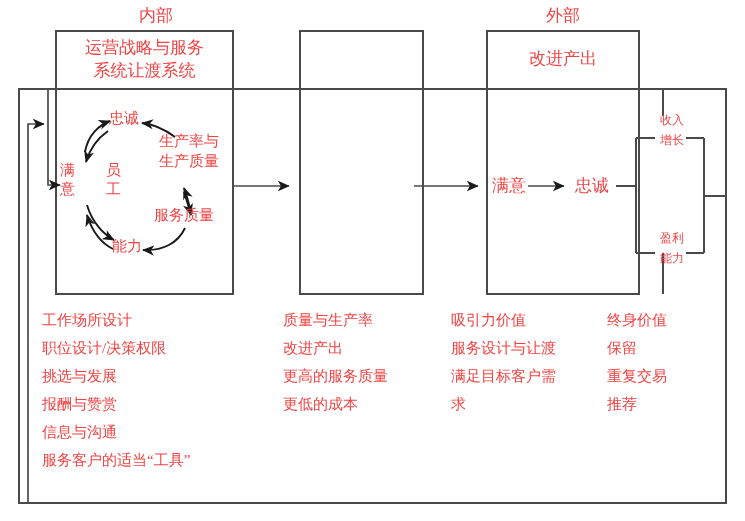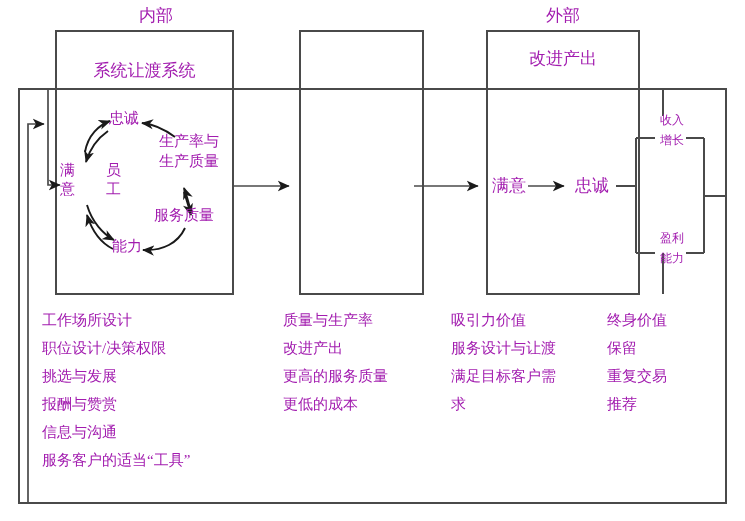--- a/index.html
+++ b/index.html
@@ -18,21 +18,21 @@
   #svg-layer{
     position:absolute;
     left:0; top:0;
     width:745px;
     height:521px;
   }
   .lbl{
     position:absolute;
     line-height:1.12;
     white-space:pre;
-    color:#a21caf;
+    color:#ef4444;
   }
   .hdr{
     font-size:17px;
     text-align:center;
   }
   .boxtitle{
     font-size:17px;
     text-align:center;
   }
   .node{
@@ -128,20 +128,21 @@
       <path d="M 175 137 C 163 128 151 124 142 123" marker-end="url(#arrowThin)"></path>
       <path d="M 184 192 C 187 201 189 208 191 215" marker-end="url(#arrowThin)"></path>
       <path d="M 191 212 C 189 204 187 196 184 188" marker-end="url(#arrowThin)"></path>
       <path d="M 185 228 C 178 243 163 251 143 250" marker-end="url(#arrowThin)"></path>
     </g>
   </svg>
 
   <div class="lbl hdr" style="left:96px; top:6px; width:120px;">内部</div>
   <div class="lbl hdr" style="left:503px; top:6px; width:120px;">外部</div>
 
+  <div class="lbl boxtitle" style="left:56px; top:38px; width:177px;">运营战略与服务</div>
   <div class="lbl boxtitle" style="left:56px; top:61px; width:177px;">系统让渡系统</div>
 
 
   <div class="lbl boxtitle" style="left:487px; top:49px; width:152px;">改进产出</div>
 
   <div class="lbl cyc" style="left:98px; top:110px; width:52px;">忠诚</div>
 
   <div class="lbl cyc-v" style="left:58px; top:163px; width:19px;">满</div>
   <div class="lbl cyc-v" style="left:58px; top:182px; width:19px;">意</div>
 

